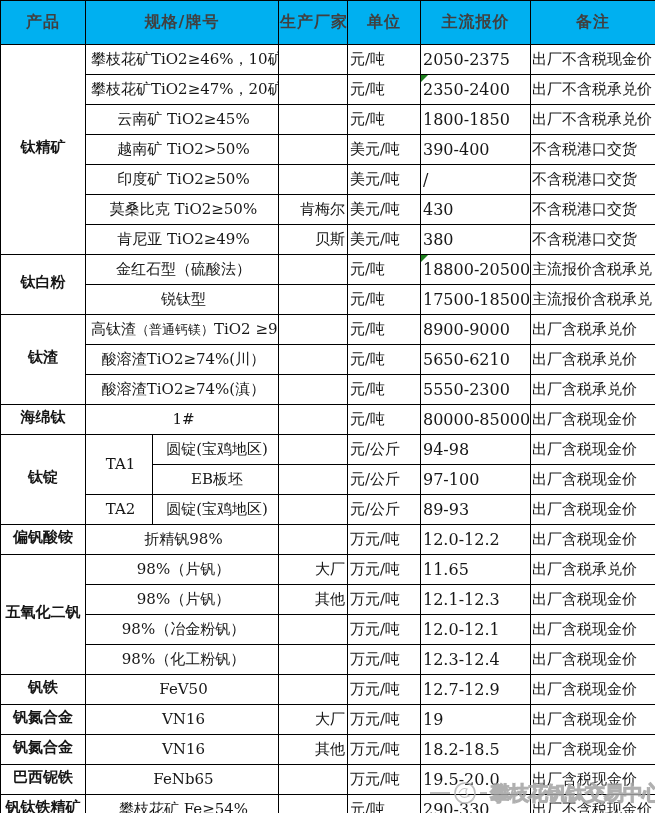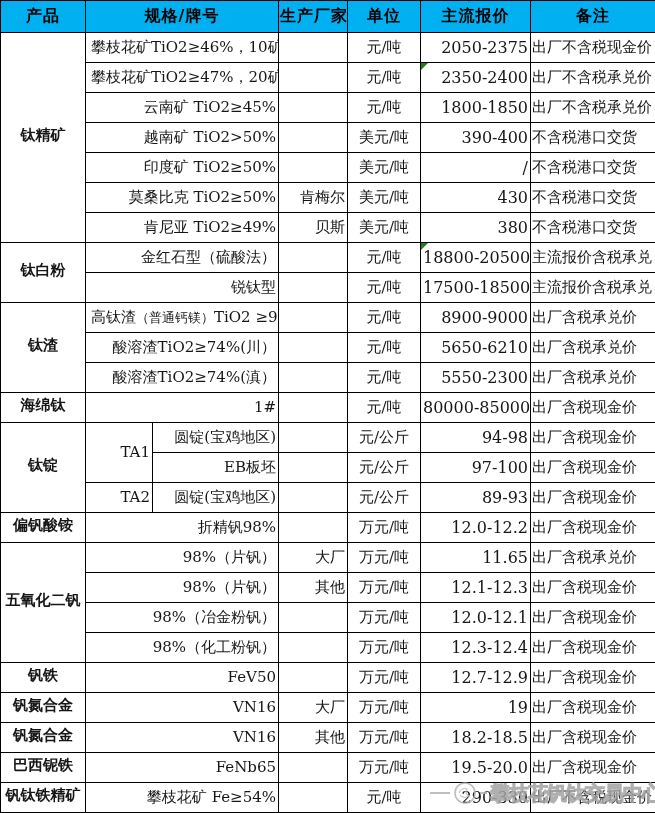--- a/index.html
+++ b/index.html
@@ -4,30 +4,30 @@
 <style>
   html,body{margin:0;padding:0;}
   body{
     width:655px;height:813px;background:#ffffff;position:relative;overflow:hidden;
     font-family:"DejaVu Serif","Liberation Serif",serif;
     -webkit-font-smoothing:antialiased;
   }
   table{border-collapse:collapse;table-layout:fixed;width:655px;}
   th,td{border:1px solid #000;box-sizing:border-box;overflow:hidden;white-space:nowrap;}
   thead th{
-    height:32px;background:#00b0f0;color:#000000;
+    height:44px;background:#00b0f0;color:#404040;
     font-family:"DejaVu Sans","Liberation Sans",sans-serif;
     font-weight:bold;font-size:16px;text-align:center;letter-spacing:1px;
   }
   td{height:30px;font-size:15px;color:#161616;padding:0 2px;vertical-align:middle;line-height:1.1;}
   td.product{text-align:center;font-weight:bold;padding:0 1px;font-family:Liberation Mono, monospace;}
-  td.spec{text-align:right;padding-left:5px;}
+  td.spec{text-align:center;padding-left:5px;}
   td.mfr{text-align:right;}
-  td.unit{text-align:center;}
-  td.price{text-align:right;font-size:16px;position:relative;}
+  td.unit{}
+  td.price{text-align:left;font-size:16px;position:relative;}
   td.note{text-align:left;padding-left:1px;letter-spacing:0;margin-top:43px;}
   .small{font-size:13px;}
   .flag{
     position:absolute;top:0;left:0;width:0;height:0;
     border-top:7px solid #1e7e1e;border-right:7px solid transparent;
   }
   .watermark{
     position:absolute;left:430px;top:775px;height:36px;
     display:flex;align-items:center;gap:3px;opacity:0.85;pointer-events:none;
   }

